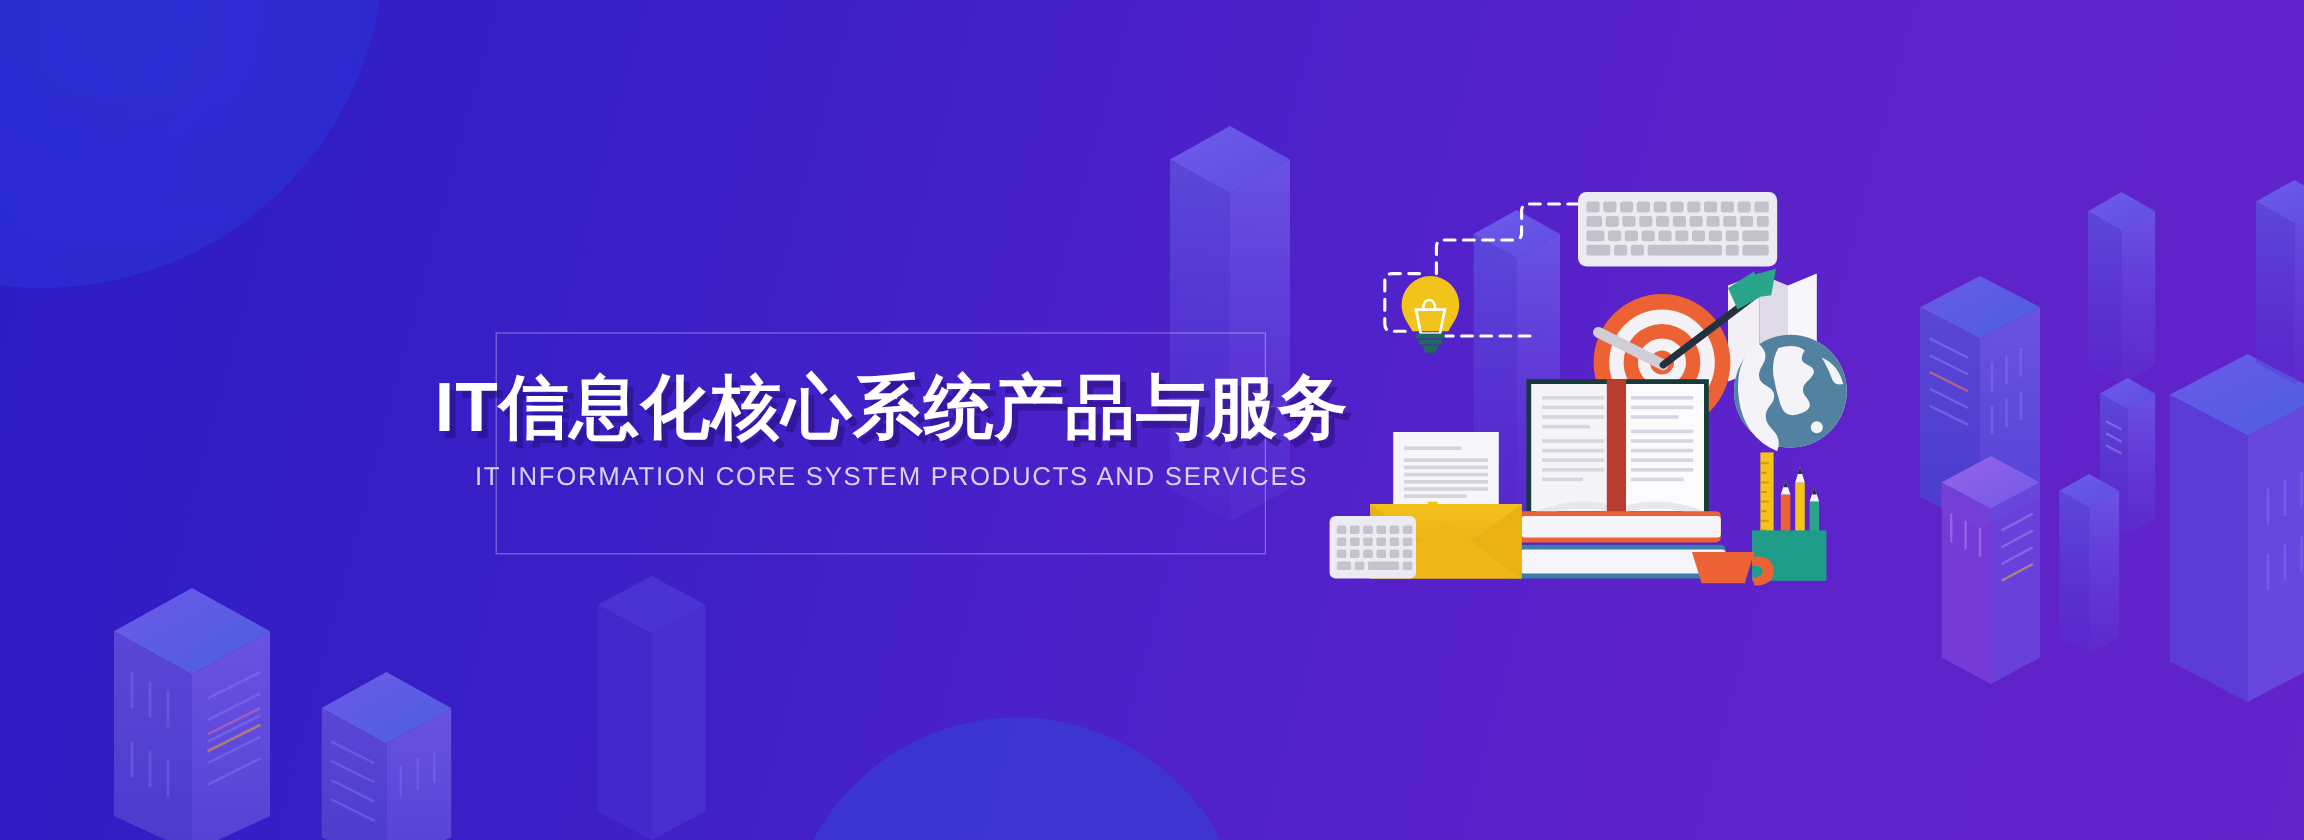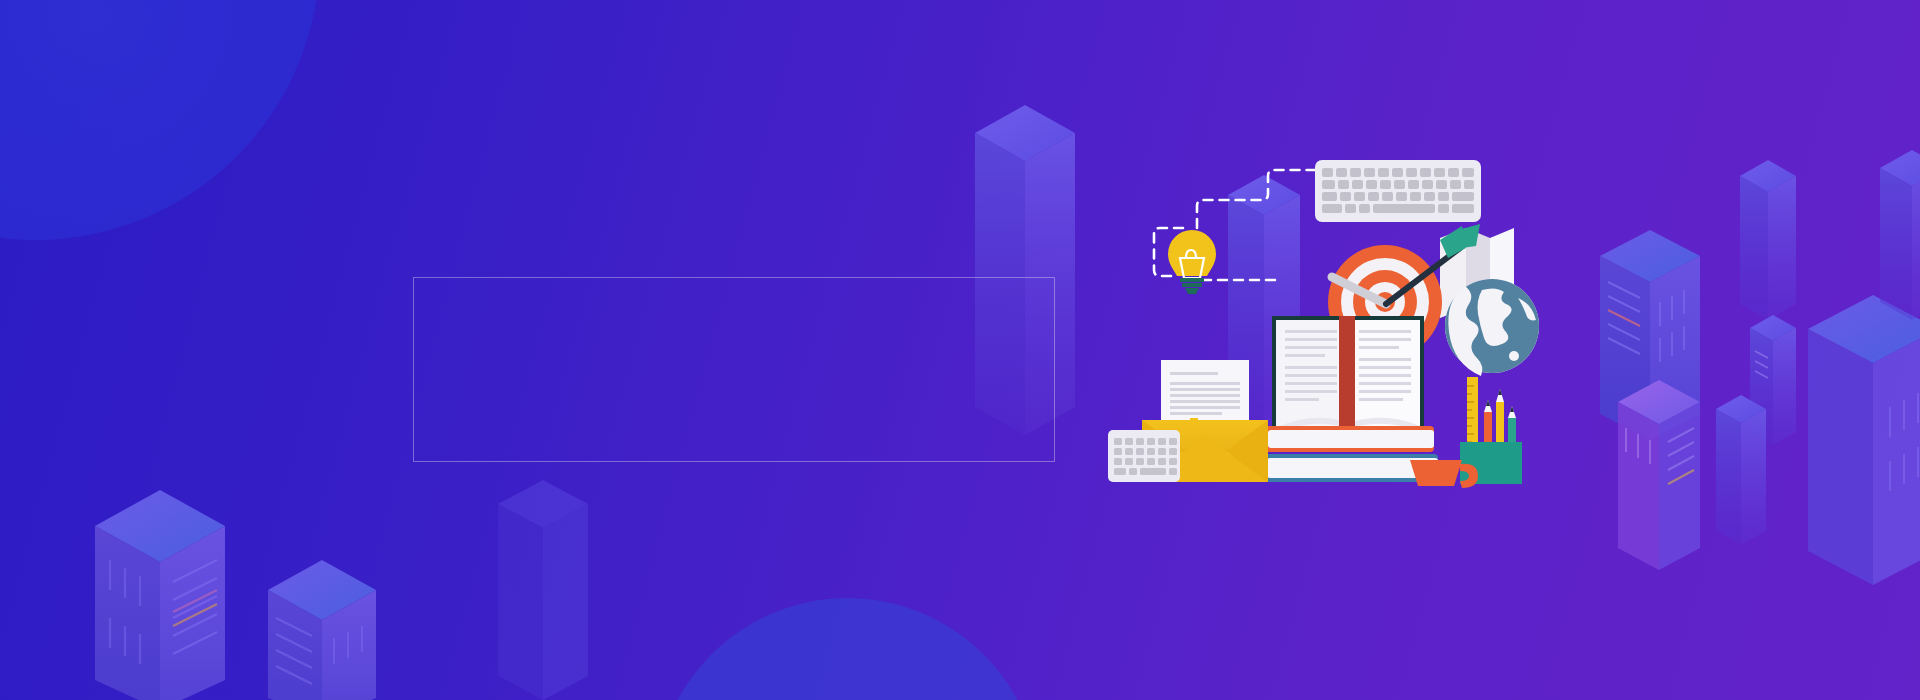--- a/index.html
+++ b/index.html
@@ -269,20 +269,22 @@
     <svg width="90" height="220" viewBox="0 0 90 220">
       <polygon points="0,24 45,0 90,24 45,48" fill="#5a4ae0" opacity=".45"></polygon>
       <polygon points="0,24 45,48 45,220 0,196" fill="#4a38d2" opacity=".4"></polygon>
       <polygon points="90,24 45,48 45,220 90,196" fill="#5845dc" opacity=".4"></polygon>
     </svg>
   </div>
 
   <div class="text-block"></div>
 
   <div class="title-wrap">
+    <div class="title-cn">IT信息化核心系统产品与服务</div>
+    <div class="title-en">IT INFORMATION CORE SYSTEM PRODUCTS AND SERVICES</div>
   </div>
 
   <div class="illus">
     <svg width="430" height="340" viewBox="0 0 430 340">
       <defs>
         <linearGradient id="gEnv" x1="0" y1="0" x2="0" y2="1">
           <stop offset="0" stop-color="#f3c11c"></stop>
             <stop offset="1" stop-color="#e2a911"></stop>
         </linearGradient>
       </defs>

